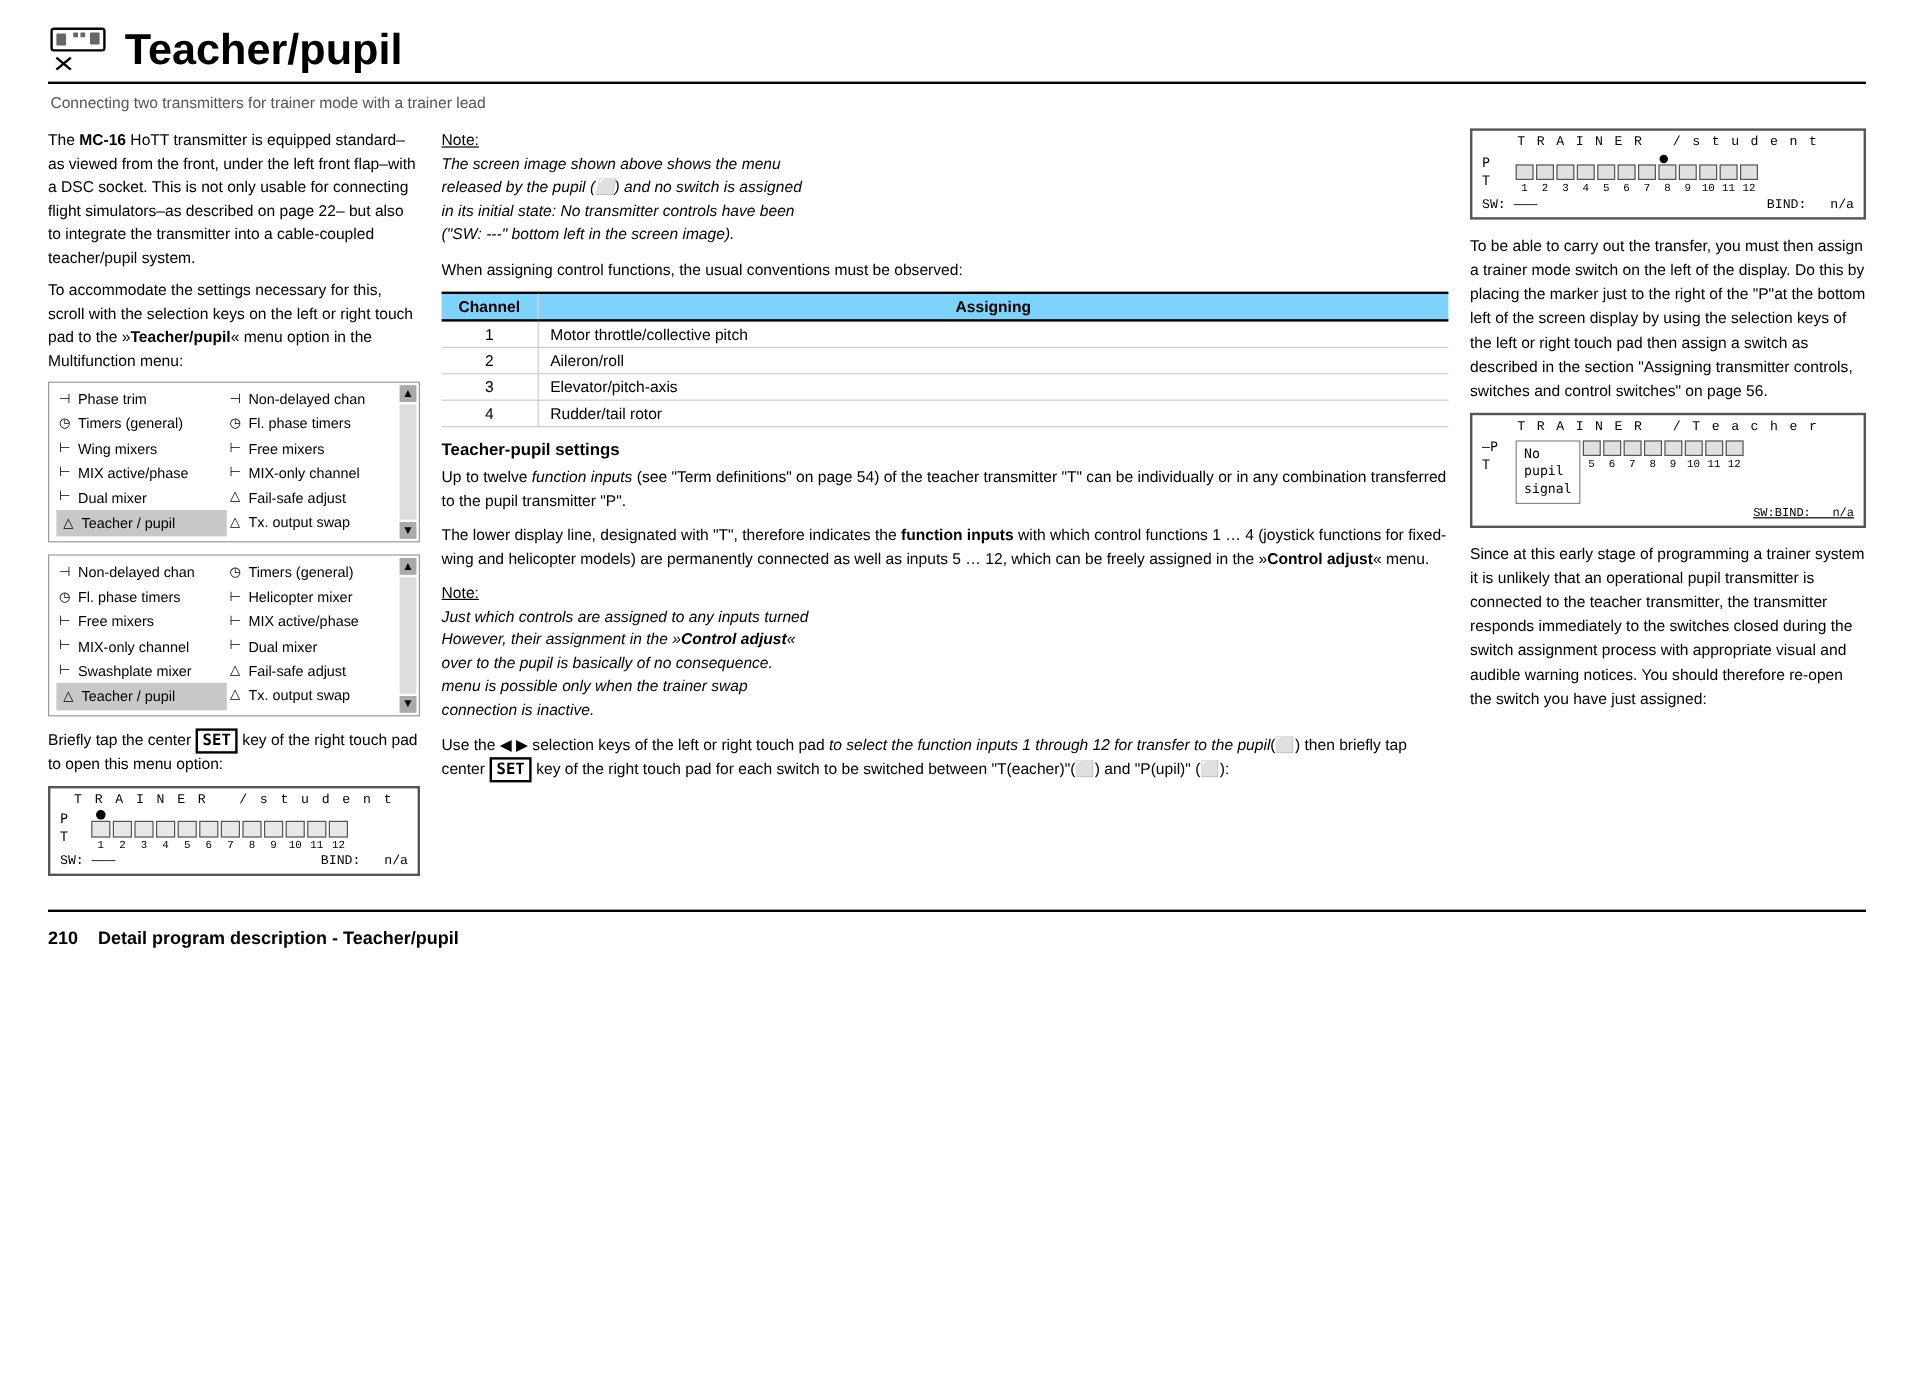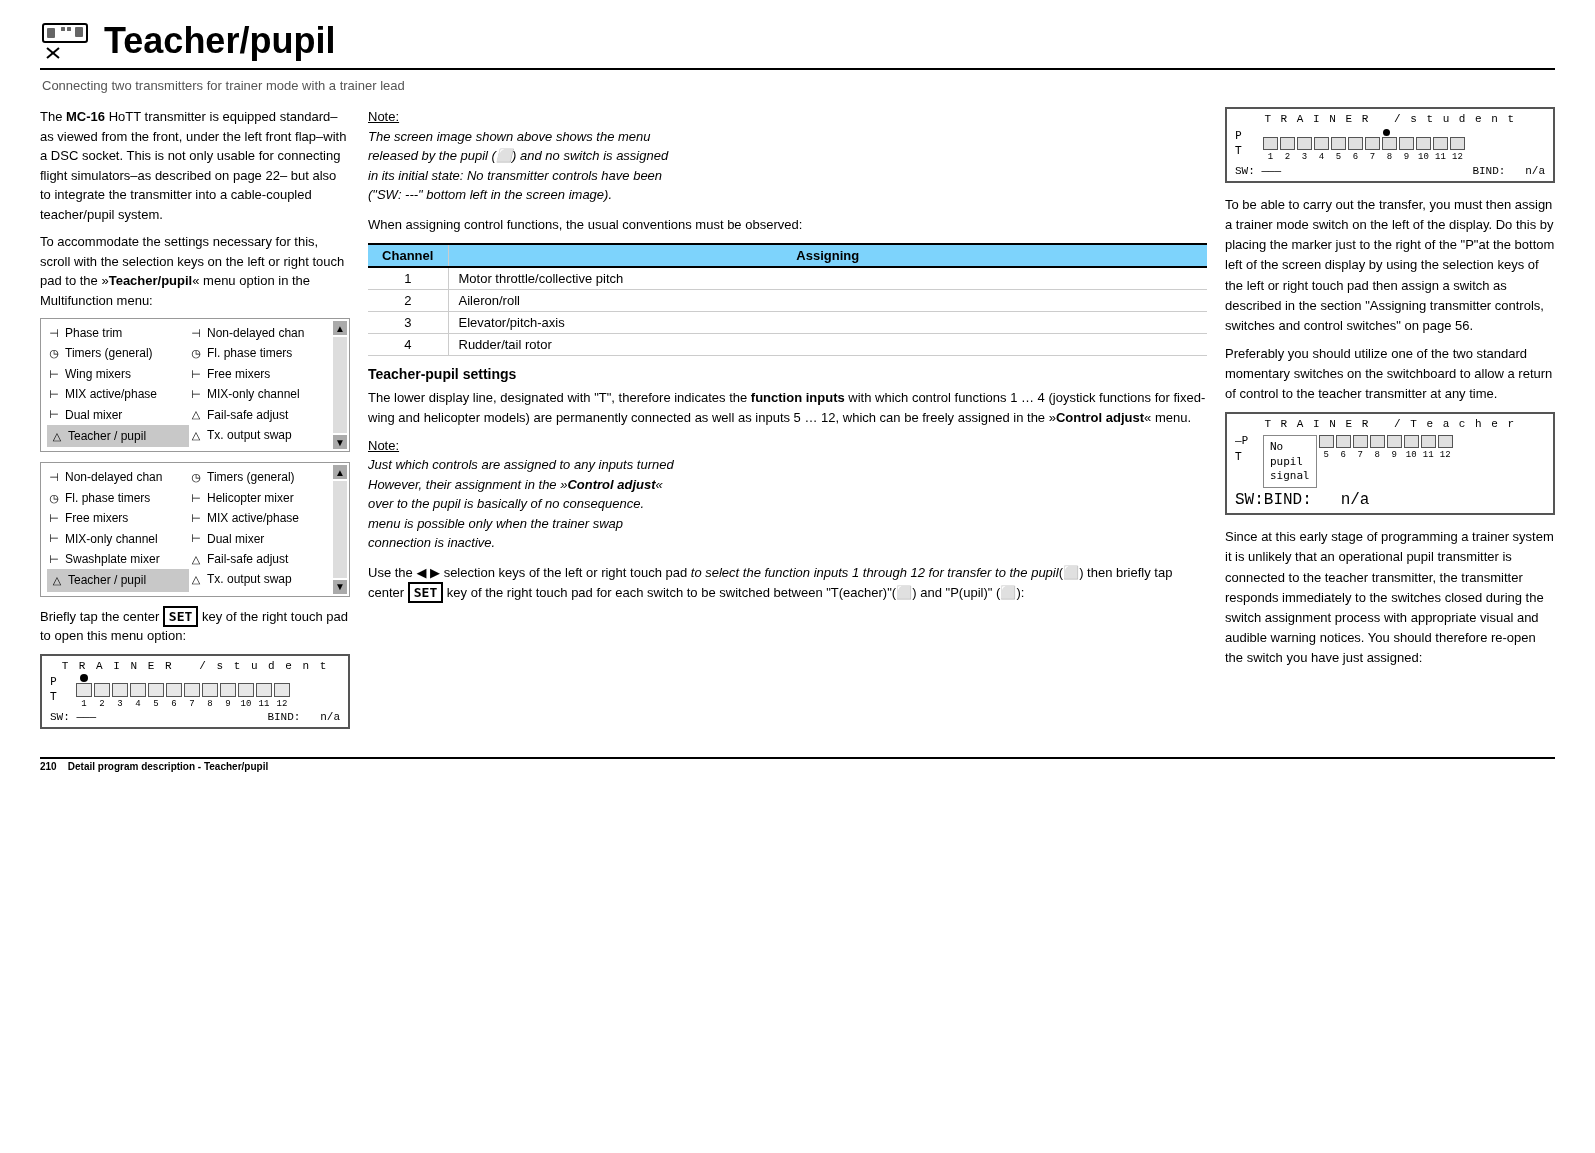--- a/index.html
+++ b/index.html
@@ -217,22 +217,22 @@
       background: #fff;
       padding: 4px 8px;
       margin-bottom: 12px;
       font-family: 'Courier New', monospace;
       font-size: 11px;
     }
     
     .page-footer {
       border-top: 2px solid #000;
       margin-top: 20px;
-      padding-top: 2px;
-      font-size: 10px;
+      padding-top: 14px;
+      font-size: 15px;
       font-weight: bold;
     }
   </style>
 </head>
 <body>
 
 <div class="page">
 
   <div class="page-header">
     <div class="header-icon">
@@ -396,20 +396,21 @@
             <tr>
               <td>4</td>
               <td>Rudder/tail rotor</td>
             </tr>
           </tbody>
         </table>
       </div>
 
       <div class="section-heading">Teacher-pupil settings</div>
 
+      <p class="body-text">Up to twelve <em>function inputs</em> (see "Term definitions" on page 54) of the teacher transmitter "T" can be individually or in any combination transferred to the pupil transmitter "P".</p>
 
       <p class="body-text">The lower display line, designated with "T", therefore indicates the <strong>function inputs</strong> with which control functions 1 … 4 (joystick functions for fixed-wing and helicopter models) are permanently connected as well as inputs 5 … 12, which can be freely assigned in the »<strong>Control adjust</strong>« menu.</p>
 
       <div class="note-box">
         <div style="text-decoration:underline;font-style:normal;">Note:</div>
         <em>
           <div>Just which controls are assigned to any inputs turned</div>
           <div>However, their assignment in the »<strong>Control adjust</strong>«</div>
           <div>over to the pupil is basically of no consequence.</div>
           <div>menu is possible only when the trainer swap</div>
@@ -461,21 +462,20 @@
           </div>
         </div>
         <div style="display:flex;justify-content:space-between;font-size:11px;margin-top:3px;">
           <span>SW: ———</span>
           <span>BIND: &nbsp;&nbsp;n/a</span>
         </div>
       </div>
 
       <p class="right-text">To be able to carry out the transfer, you must then assign a trainer mode switch on the left of the display. Do this by placing the marker just to the right of the "P"at the bottom left of the screen display by using the selection keys of the left or right touch pad then assign a switch as described in the section "Assigning transmitter controls, switches and control switches" on page 56.</p>
 
-      <p class="right-text">Preferably you should utilize one of the two standard momentary switches on the switchboard to allow a return of control to the teacher transmitter at any time.</p>
 
       <div class="trainer-screen-right">
         <div style="text-align:center;letter-spacing:1.5px;font-size:11px;margin-bottom:3px;">T R A I N E R &nbsp;&nbsp;/ T e a c h e r</div>
         <div style="display:flex; align-items:flex-start;">
           <div style="width:28px; font-size:11px; font-family:monospace; line-height:1.4;">–P<br>T</div>
           <div>
             <div style="display:flex; gap:2px; margin-top:2px;">
 
               <div style="border:1px solid #888;padding:4px 6px;font-size:11px;font-family:monospace;text-align:left;line-height:1.3;min-width:50px;">
                 <div>No</div>
@@ -500,21 +500,21 @@
                   <span style="width:15px;text-align:center;font-size:9px;">8</span>
                   <span style="width:15px;text-align:center;font-size:9px;">9</span>
                   <span style="width:15px;text-align:center;font-size:9px;">10</span>
                   <span style="width:15px;text-align:center;font-size:9px;">11</span>
                   <span style="width:15px;text-align:center;font-size:9px;">12</span>
                 </div>
               </div>
             </div>
           </div>
         </div>
-        <div style="display:flex;justify-content:flex-start;font-size:16px;margin-top:3px;">
+        <div style="display:flex;justify-content:flex-end;font-size:10px;margin-top:3px;text-decoration:underline;">
           <span>SW:</span>
           <span>BIND: &nbsp;&nbsp;n/a</span>
         </div>
       </div>
 
       <p class="right-text">Since at this early stage of programming a trainer system it is unlikely that an operational pupil transmitter is connected to the teacher transmitter, the transmitter responds immediately to the switches closed during the switch assignment process with appropriate visual and audible warning notices. You should therefore re-open the switch you have just assigned:</p>
     </div>
   </div>
 
   <div class="page-footer">

